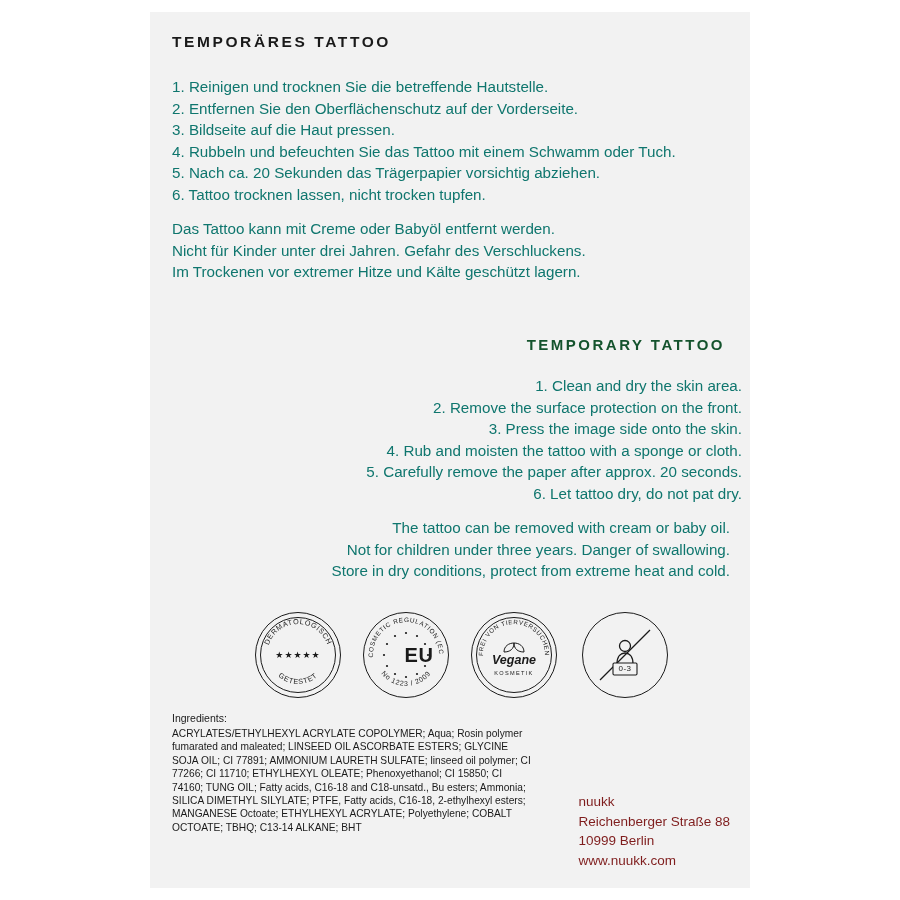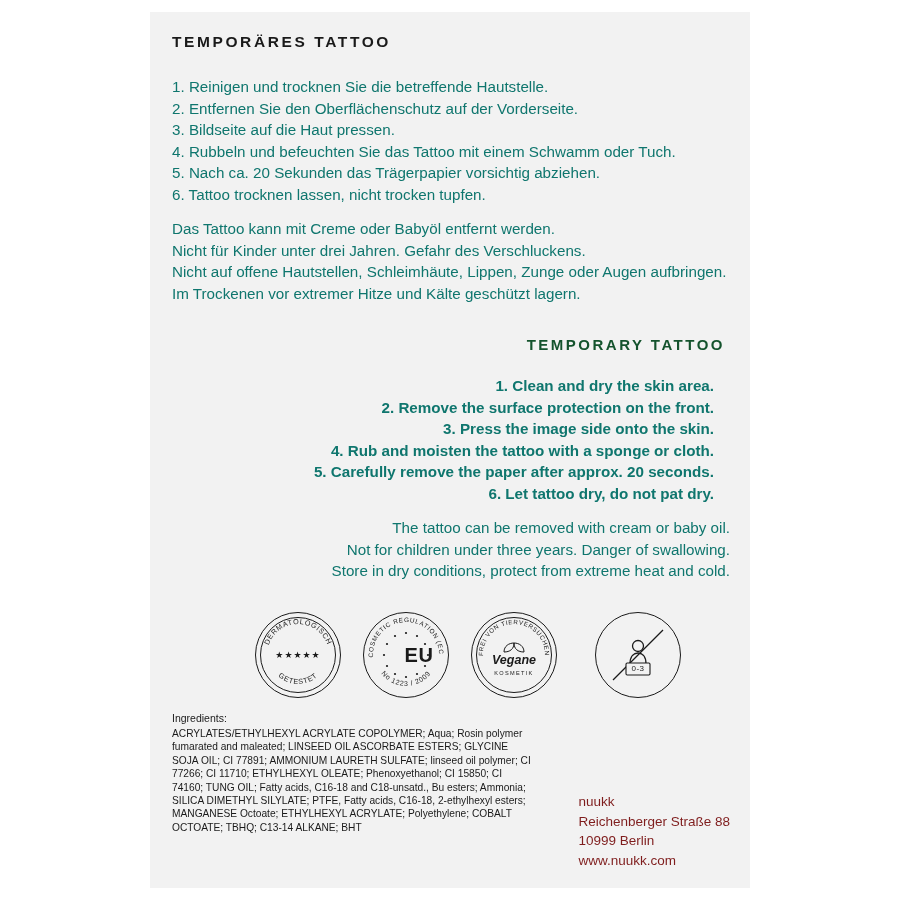--- a/index.html
+++ b/index.html
@@ -56,25 +56,24 @@
     right: 25px;
     top: 324px;
     font-size: 15px;
     letter-spacing: 2.5px;
     color: #14532d;
     font-weight: 600;
     text-align: center;
   }
   .en-steps {
     position: absolute;
-    right: 36px;
+    right: 8px;
     top: 363px;
     width: 560px;
     text-align: right;
-    font-weight: bold;
   }
   .en-notes {
     position: absolute;
     right: 20px;
     top: 505px;
     width: 570px;
     text-align: right;
   }
   .en-steps .line, .en-notes .line {
     text-align: right;
@@ -191,21 +190,20 @@
     <div class="line">2. Entfernen Sie den Oberflächenschutz auf der Vorderseite.</div>
     <div class="line">3. Bildseite auf die Haut pressen.</div>
     <div class="line">4. Rubbeln und befeuchten Sie das Tattoo mit einem Schwamm oder Tuch.</div>
     <div class="line">5. Nach ca. 20 Sekunden das Trägerpapier vorsichtig abziehen.</div>
     <div class="line">6. Tattoo trocknen lassen, nicht trocken tupfen.</div>
   </div>
 
   <div class="de-notes">
     <div class="line">Das Tattoo kann mit Creme oder Babyöl entfernt werden.</div>
     <div class="line">Nicht für Kinder unter drei Jahren. Gefahr des Verschluckens.</div>
-    <div class="line">Nicht auf offene Hautstellen, Schleimhäute, Lippen, Zunge oder Augen aufbringen.</div>
     <div class="line">Im Trockenen vor extremer Hitze und Kälte geschützt lagern.</div>
   </div>
 
   <div class="en-title">TEMPORARY TATTOO</div>
 
   <div class="en-steps">
     <div class="line">1. Clean and dry the skin area.</div>
     <div class="line">2. Remove the surface protection on the front.</div>
     <div class="line">3. Press the image side onto the skin.</div>
     <div class="line">4. Rub and moisten the tattoo with a sponge or cloth.</div>
@@ -272,21 +270,21 @@
         <text style="font-size:6.2px"><textPath href="#vegTop" startOffset="50%" text-anchor="middle">FREI VON TIERVERSUCHEN</textPath></text>
         <g fill="none" stroke="#1a1a1a" stroke-width="1">
           <path d="M 33,40 C 33,34 38,31 43,31 C 43,37 39,40 33,40 Z"></path>
           <path d="M 53,40 C 53,34 48,31 43,31 C 43,37 47,40 53,40 Z"></path>
         </g>
       </svg>
       <div class="badge-center vegane" style="top:41px;">Vegane</div>
       <div class="badge-center kosmetik" style="top:57px;">KOSMETIK</div>
     </div>
 
-    <div class="badge" style="left:340px;">
+    <div class="badge" style="left:327px;">
       <div class="ring"></div>
       <svg class="curved" viewBox="0 0 86 86">
         <g stroke="#1a1a1a" stroke-width="1.3" fill="none">
           <circle cx="43" cy="34" r="5.5"></circle>
           <path d="M 35,52 C 35,44 39,41 43,41 C 47,41 51,44 51,52"></path>
           <line x1="18" y1="68" x2="68" y2="18"></line>
         </g>
         <rect x="31" y="51" width="24" height="12" rx="1.2" fill="#f2f2f2" stroke="#1a1a1a" stroke-width="1.1"></rect>
       </svg>
       <div class="badge-center age" style="top:52px;">0-3</div>

